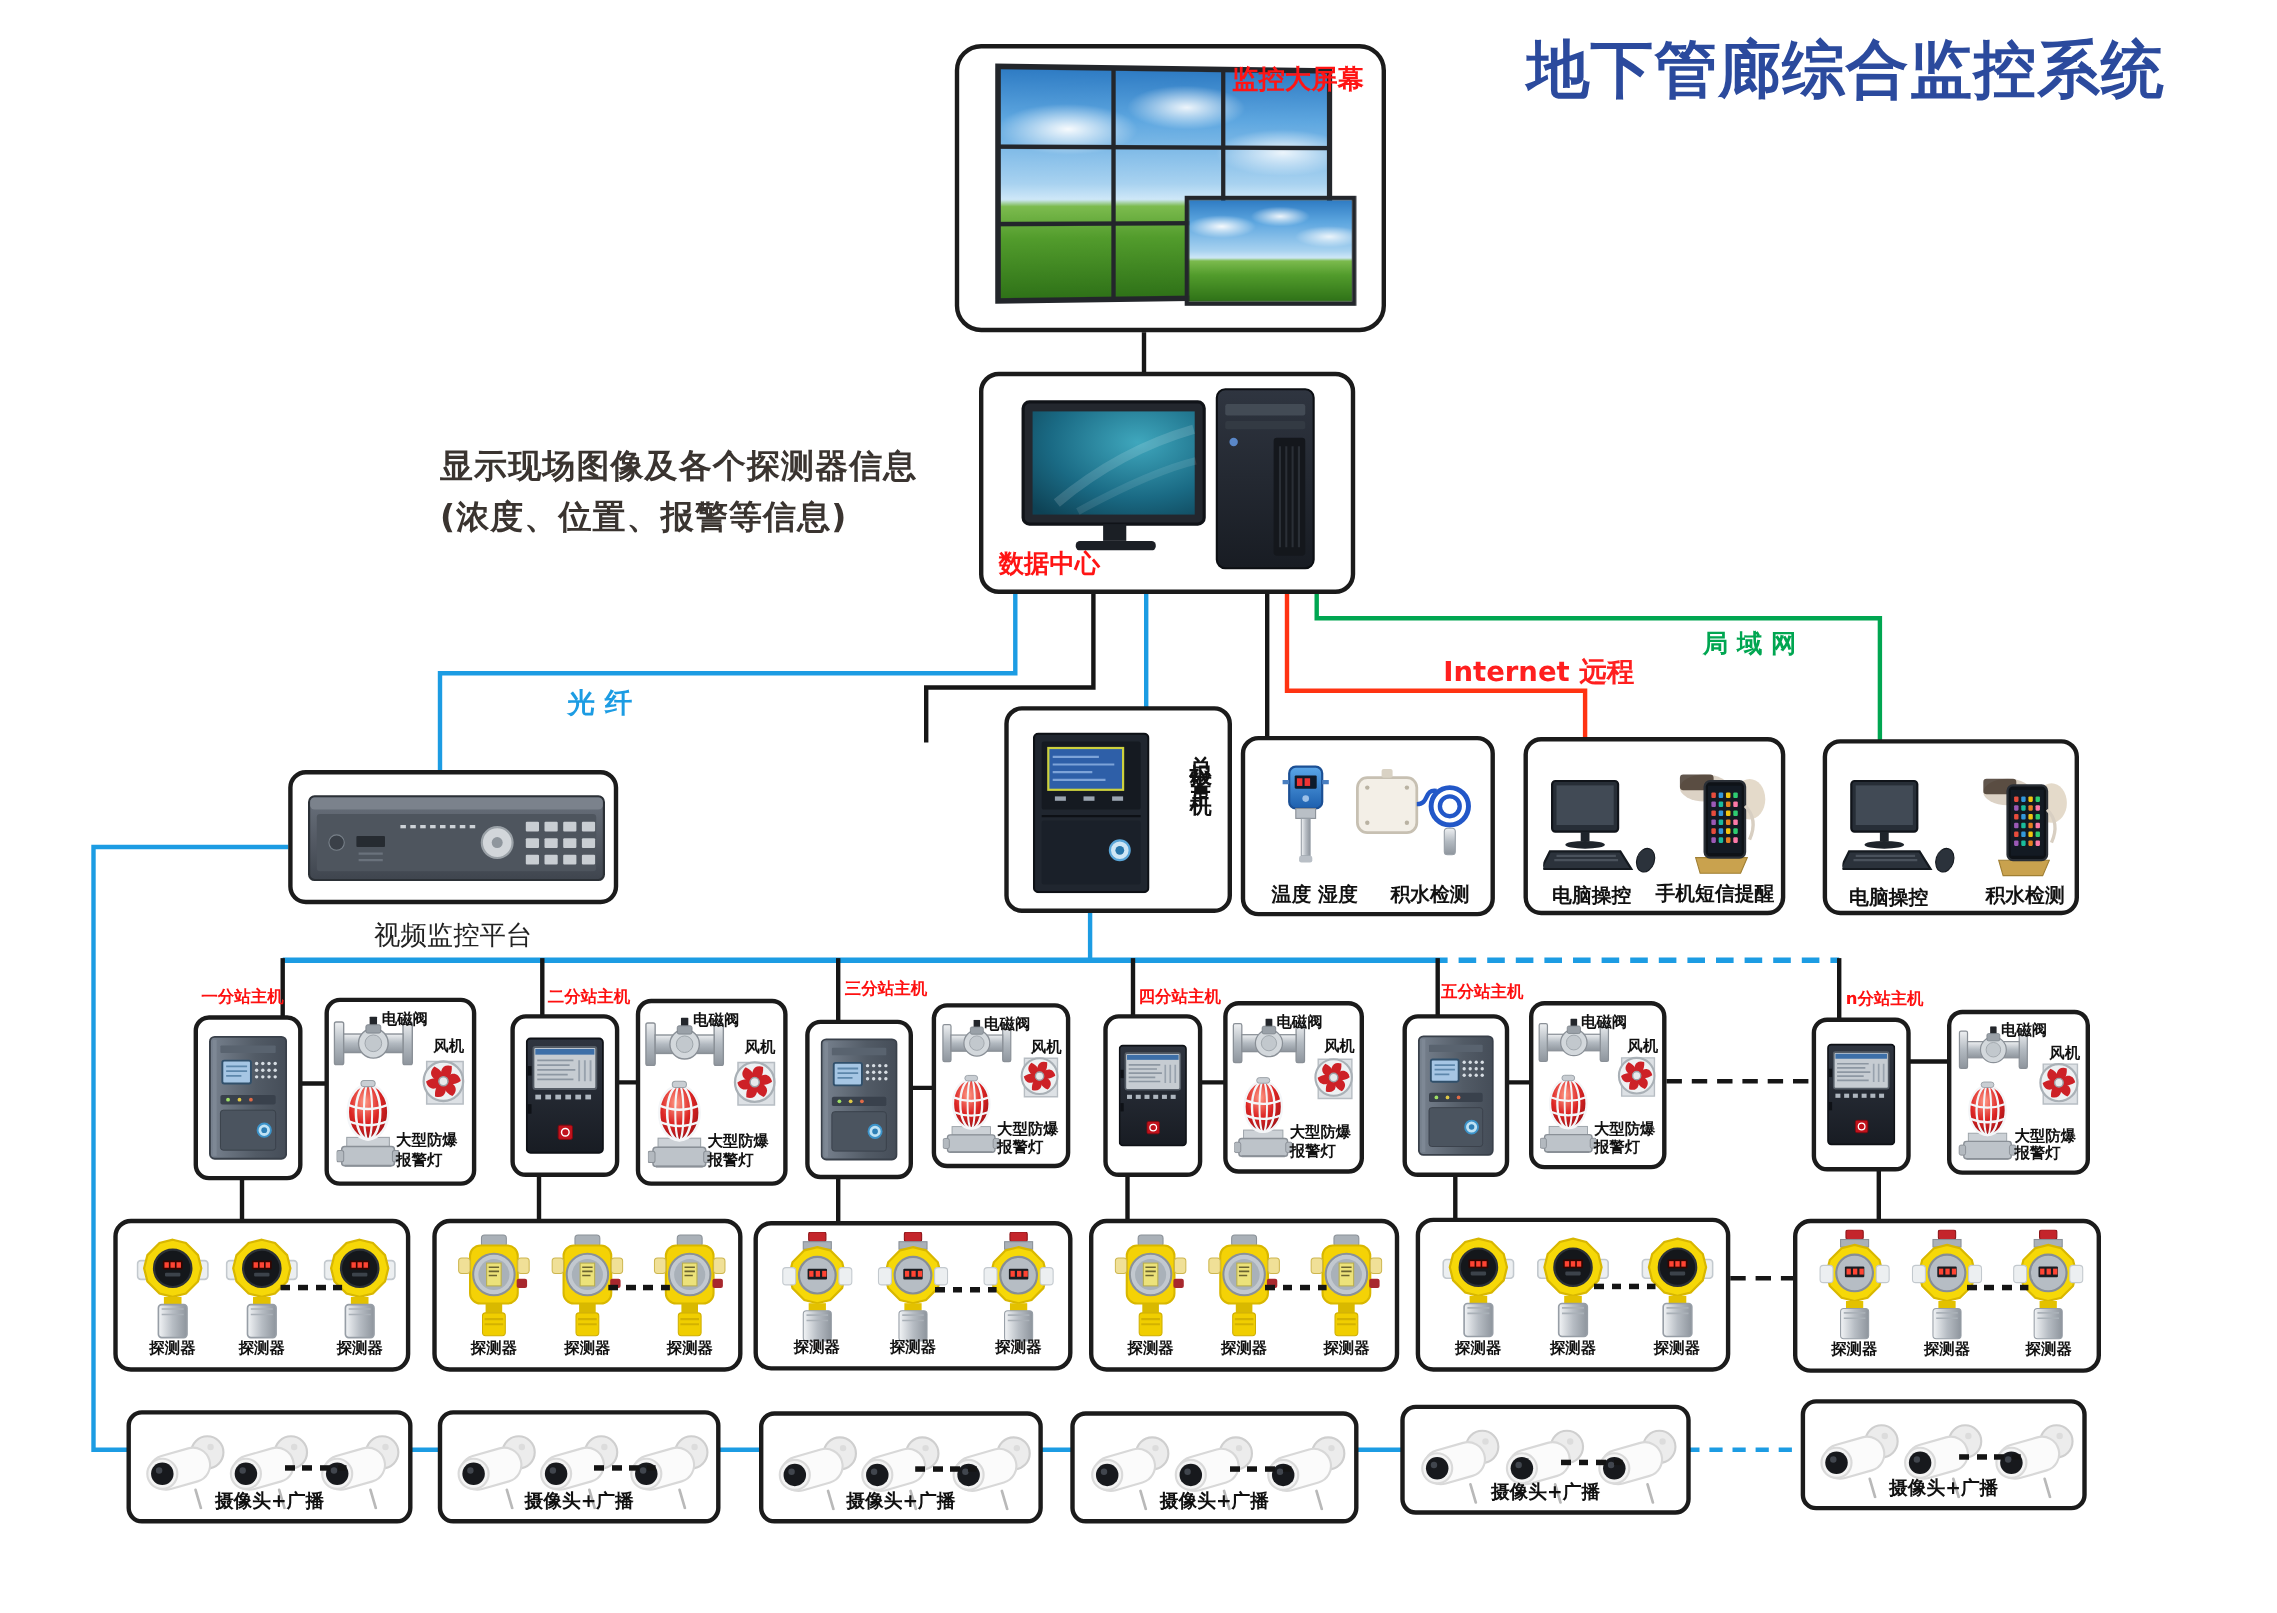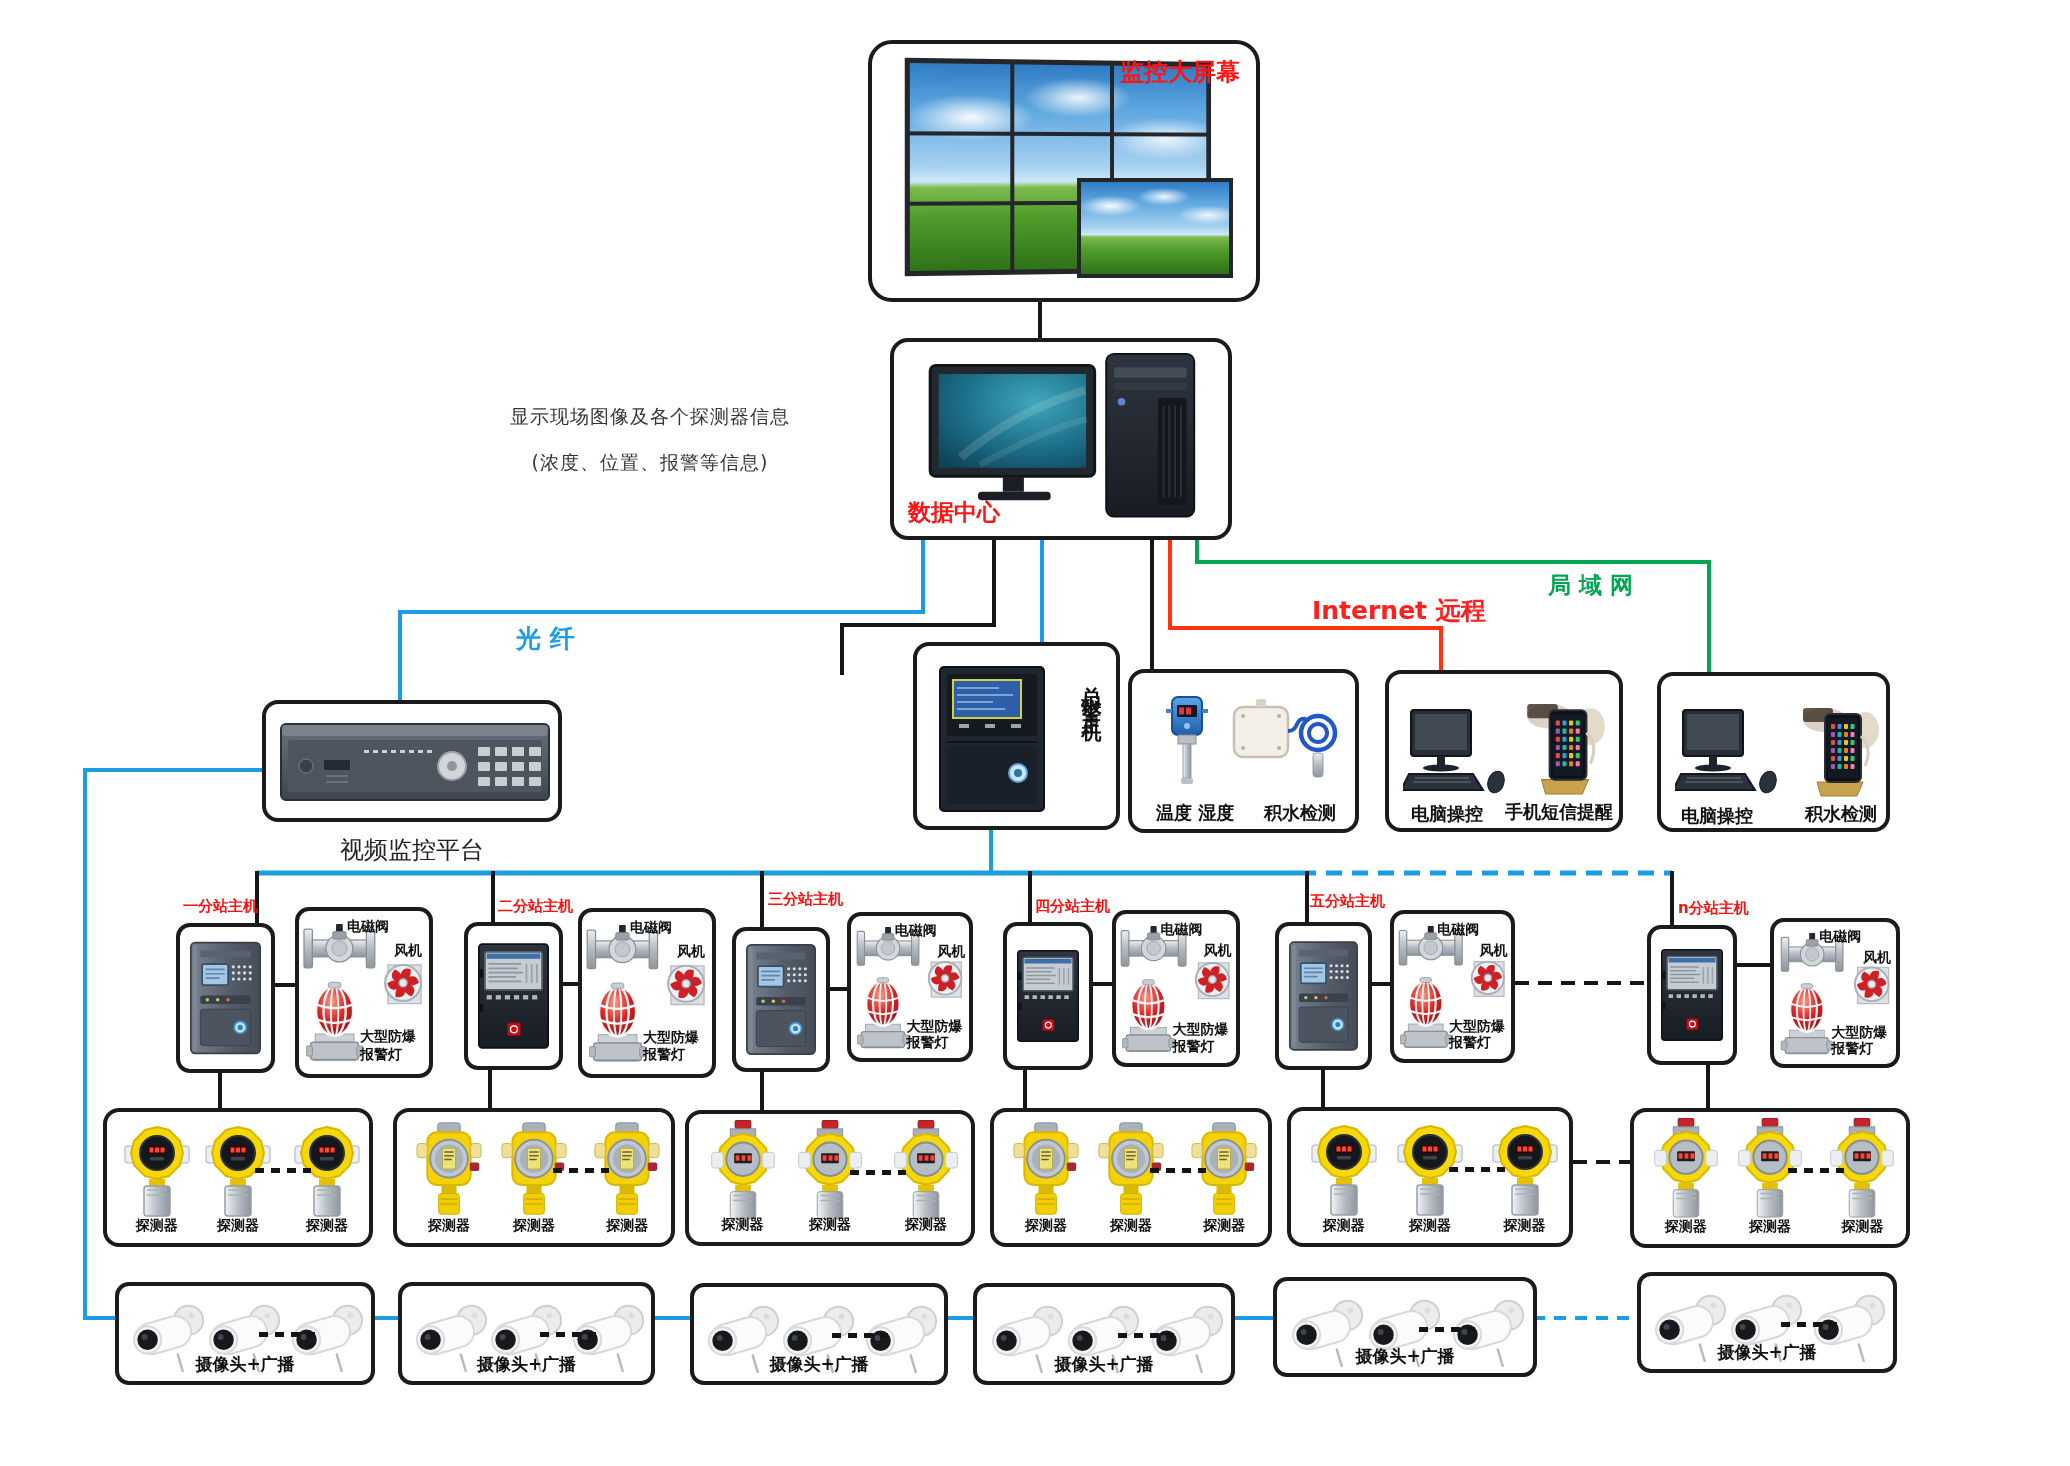--- a/index.html
+++ b/index.html
@@ -14,21 +14,21 @@
   .wallsub{position:absolute;left:205px;top:134px;width:148px;height:92px;border:4px solid #23262b;z-index:3}
   .skybg{background:
     radial-gradient(ellipse 30% 16% at 20% 26%, rgba(255,255,255,.95), transparent 70%),
     radial-gradient(ellipse 26% 14% at 56% 16%, rgba(255,255,255,.9), transparent 70%),
     radial-gradient(ellipse 30% 15% at 86% 36%, rgba(255,255,255,.85), transparent 70%),
     linear-gradient(180deg,#2f7cc4 0%,#5ea7e0 22%,#a8d2f0 50%,#cfe8f8 57%,#7cbb4e 60%,#529c2c 74%,#2f7218 100%)}
   .gl{position:absolute;background:#23262b}
   .gl.v{top:0;bottom:0;width:4px}
   .gl.h{left:0;right:0;height:4px}
   #dcbox{left:890px;top:338px;width:342px;height:202px;border-radius:18px}
-  .desc{position:absolute;left:400px;width:500px;text-align:center;font-size:19px;font-weight:400;color:#3a3430;letter-spacing:1px;z-index:3}
+  .desc{position:absolute;left:400px;width:500px;font-size:30px;font-weight:700;color:#3a3430;letter-spacing:1px;z-index:3}
   .linklbl{position:absolute;font-weight:700;white-space:nowrap;z-index:3}
   #dvrbox{left:262px;top:700px;width:300px;height:122px}
   .plat-lbl{position:absolute;left:262px;top:834px;width:300px;text-align:center;font-size:24px;font-weight:500;color:#222;z-index:3}
   #firebox{left:582px;top:668px;width:313px;height:165px}
   .fireimg{position:absolute;left:15px;top:22px;width:105px;height:102px;background:
     radial-gradient(ellipse 45% 52% at 48% 68%, #ffd84d 0%, #ff9a1f 38%, #e25500 62%, rgba(120,30,0,.55) 80%, transparent 88%),
     radial-gradient(ellipse 28% 38% at 55% 34%, rgba(255,150,40,.85), transparent 72%),
     #070401}
   .smokeimg{position:absolute;left:176px;top:22px;width:105px;height:102px;background:
     radial-gradient(ellipse 36% 46% at 54% 44%, rgba(245,245,245,.95), rgba(190,190,190,.4) 60%, transparent 78%),
@@ -85,20 +85,21 @@
       <path d="M1025 1060 V1122" stroke="#161616" stroke-width="4" fill="none"></path>
       <path d="M1087 984 H1120" stroke="#161616" stroke-width="4" fill="none"></path>
       <path d="M1307 871 V936" stroke="#161616" stroke-width="4" fill="none"></path>
       <path d="M1323 1060 V1121" stroke="#161616" stroke-width="4" fill="none"></path>
       <path d="M1366 984 H1398" stroke="#161616" stroke-width="4" fill="none"></path>
       <path d="M1672 871 V939" stroke="#161616" stroke-width="4" fill="none"></path>
       <path d="M1708 1055 V1122" stroke="#161616" stroke-width="4" fill="none"></path>
       <path d="M1731 965 H1778" stroke="#161616" stroke-width="4" fill="none"></path>
     </svg>
 
+  <div id="title">地下管廊综合监控系统</div>
 
   <div class="box" id="wallbox">
     <div class="wall skybg">
       <div class="gl v" style="left:33%"></div>
       <div class="gl v" style="left:66.5%"></div>
       <div class="gl h" style="top:33%"></div>
       <div class="gl h" style="top:66.5%"></div>
     </div>
     <div class="wallsub skybg"></div>
     <span class="rlab" style="right:16px;top:12px;font-size:24px">监控大屏幕</span>

